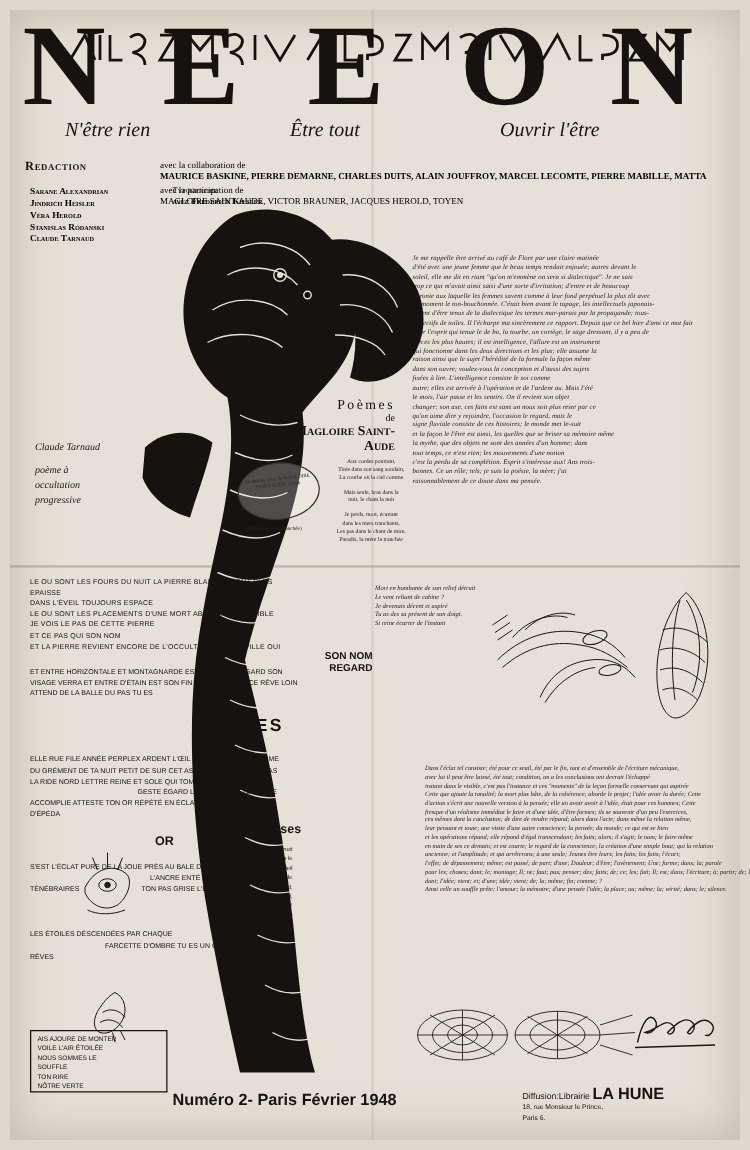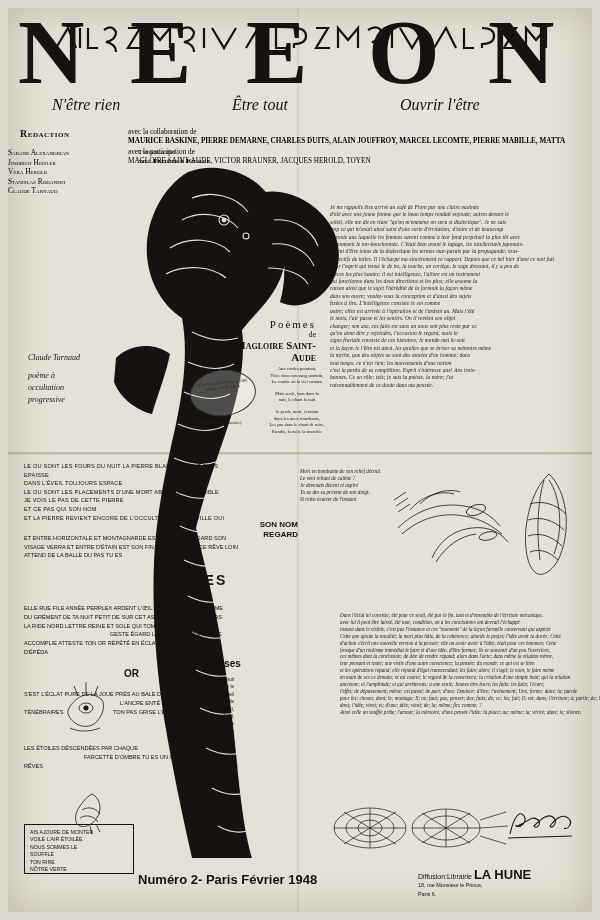--- a/index.html
+++ b/index.html
@@ -25,22 +25,22 @@
 
   .subline{position:absolute;left:22px;top:96px;width:560px;height:22px;
            font-family:"Liberation Serif",serif;font-style:italic;font-size:16px;color:#15120f;}
   .sub-a{position:absolute;left:30px;top:0;}
   .sub-b{position:absolute;left:210px;top:0;}
   .sub-c{position:absolute;left:378px;top:0;}
 
   
   .redaction{position:absolute;left:20px;top:128px;width:300px;font-size:7px;color:#15120f;}
   .red-title{font-variant:small-caps;font-weight:bold;font-size:10px;letter-spacing:.5px;}
-  .red-names{position:absolute;left:8px;top:148px;width:120px;font-size:7.4px;line-height:9.6px;
-             font-variant:small-caps;font-weight:normal;}
+  .red-names{position:absolute;left:24px;top:148px;width:120px;font-size:7.4px;line-height:9.6px;
+             font-variant:small-caps;font-weight:bold;}
   .red-right{position:absolute;left:120px;top:148px;width:200px;font-size:7px;line-height:9.4px;}
   .collabline{position:absolute;left:128px;top:128px;width:440px;font-size:7.2px;line-height:9px;}
 
   
   .dialhead{position:absolute;left:328px;top:176px;width:250px;height:26px;}
   .pm{position:absolute;left:0;top:4px;font-variant:small-caps;font-weight:bold;font-size:15px;color:#15120f;}
   .dl{position:absolute;left:100px;top:0;font-size:22px;font-weight:bold;color:#15120f;
       font-family:"Liberation Sans",sans-serif;letter-spacing:-.5px;}
 
   

